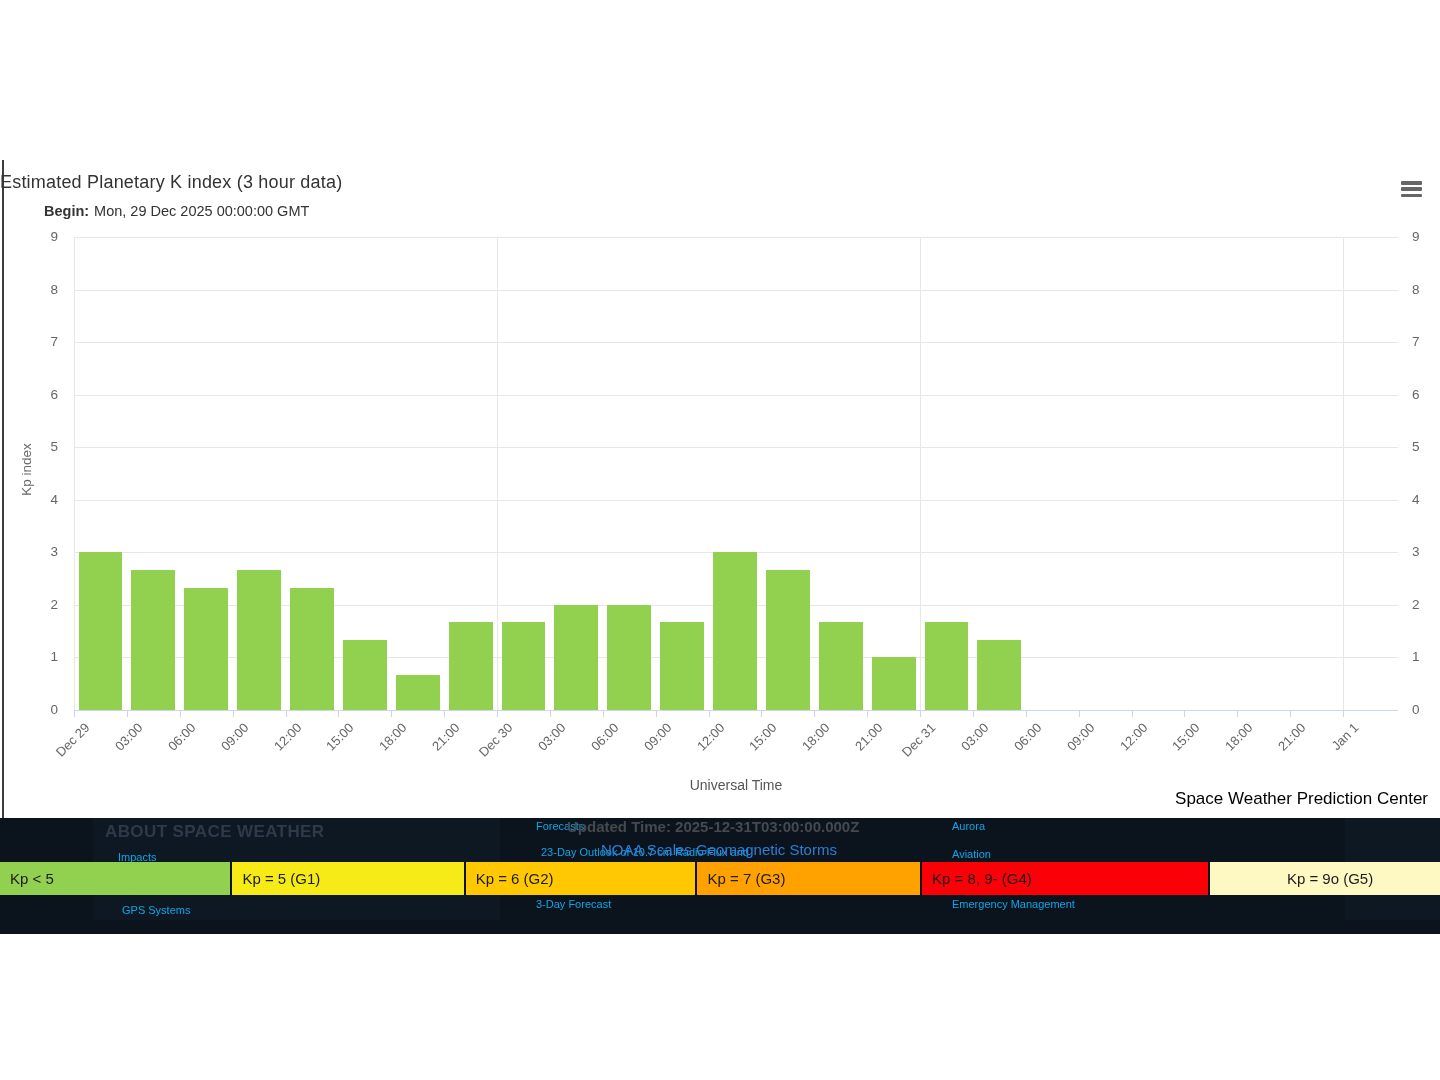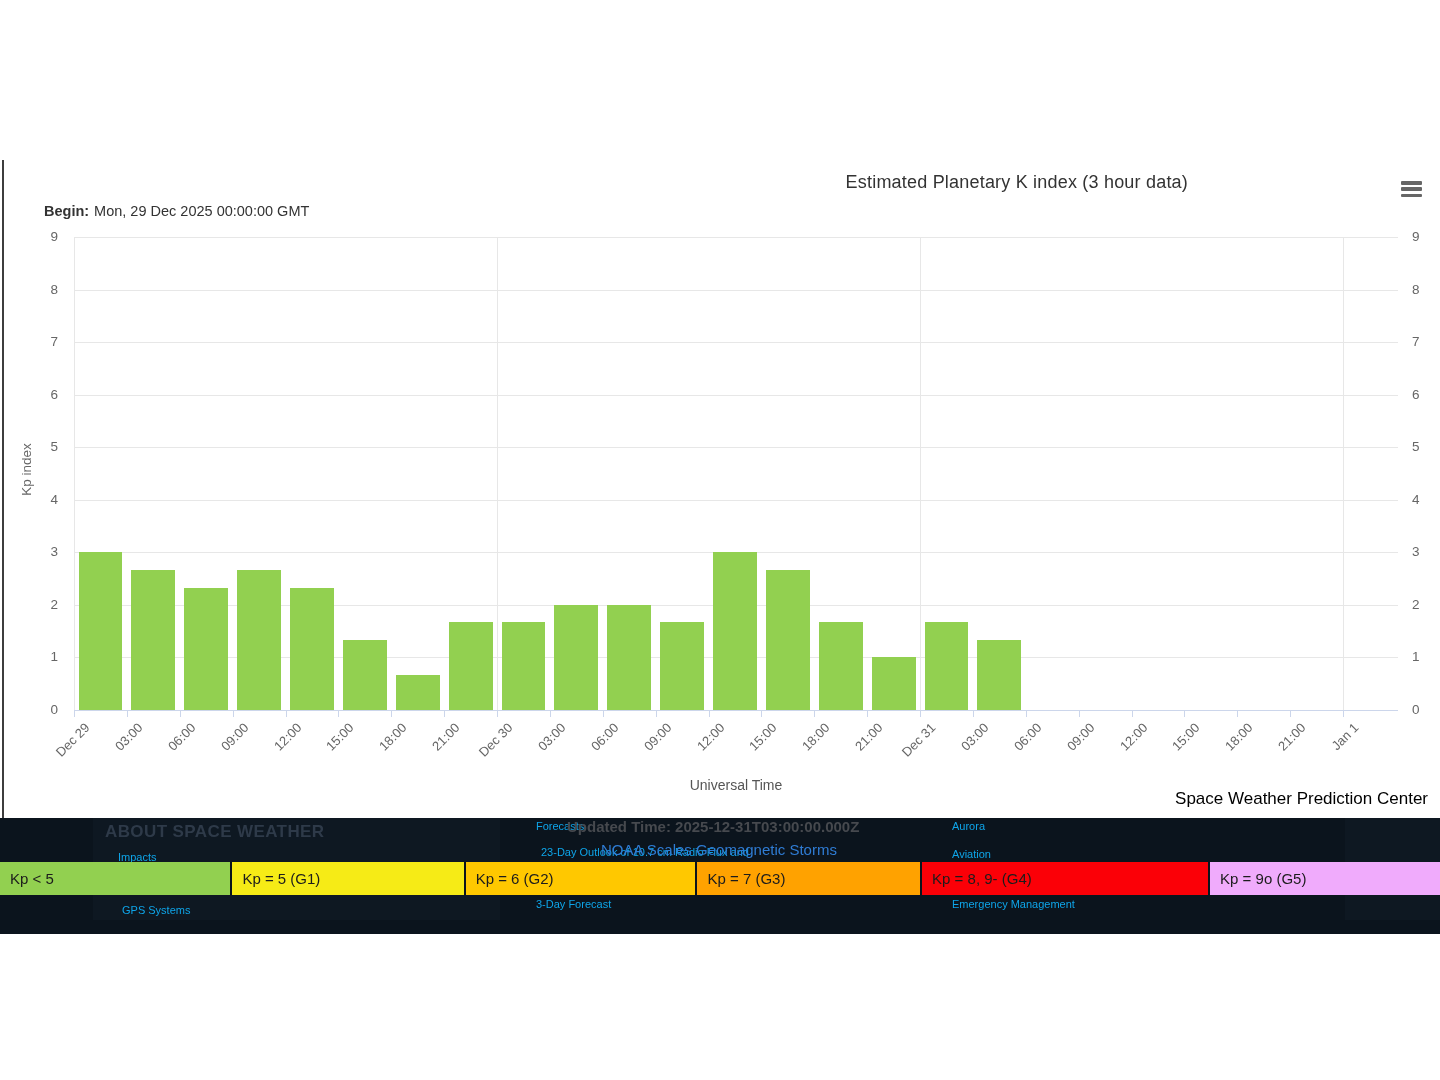--- a/index.html
+++ b/index.html
@@ -4,21 +4,21 @@
 <style>
   html,body{margin:0;padding:0;background:#fff;}
   .screen{position:relative;width:1440px;height:1080px;background:#fff;overflow:hidden;
           font-family:"Liberation Sans",sans-serif;}
 
   
   .left-line{position:absolute;left:2px;top:160px;width:2px;height:658px;background:#3d3d3d;}
 
   
   #chart-layer{position:absolute;left:0;top:0;width:1440px;height:1080px;}
-  .chart-title{position:absolute;left:8px;top:172px;width:1180px;text-align:right;
+  .chart-title{position:absolute;left:0;top:172px;width:1180px;text-align:left;
                font-size:18px;color:#333;letter-spacing:.2px;}
   .begin{position:absolute;left:44px;top:203px;font-size:14.5px;color:#333;}
   .begin b{font-weight:700;margin-right:5px;}
   .menu-btn{position:absolute;left:1401px;top:181px;width:22px;height:18px;background:none;
             border:none;cursor:pointer;padding:0;}
   .menu-btn span{display:block;width:21px;height:3.6px;background:#666;border-radius:1px;margin:0 0 2.8px 0;}
   .y-title{position:absolute;left:-14px;top:462px;width:80px;text-align:center;
            transform:rotate(-90deg);font-size:13.5px;color:#666;}
   .x-title{position:absolute;left:74px;top:777px;width:1324px;text-align:center;font-size:14px;color:#555;}
   .credits{position:absolute;right:12px;top:789px;font-size:17px;color:#000;font-weight:500;cursor:pointer;text-align:center;}
@@ -186,17 +186,17 @@
 
     <div class="updated">Updated Time: 2025-12-31T03:00:00.000Z</div>
     <a class="noaa-link">NOAA Scales Geomagnetic Storms</a>
 
     <div class="scalebar" id="scalebar">
         <div class="seg" style="width: 16%; background: rgb(146, 208, 80);">Kp &lt; 5</div>
         <div class="seg" style="width: 16.2%; background: rgb(246, 235, 22);">Kp = 5 (G1)</div>
         <div class="seg" style="width: 16.1%; background: rgb(255, 200, 0);">Kp = 6 (G2)</div>
         <div class="seg" style="width: 15.6%; background: rgb(255, 162, 0);">Kp = 7 (G3)</div>
         <div class="seg" style="width: 20%; background: rgb(251, 0, 7);">Kp = 8, 9- (G4)</div>
-        <div class="seg" style="width: 16.1%; background: #f0abfc;">Kp = 9o (G5)</div>
+        <div class="seg" style="width: 16.1%; background: #fef9c3; text-align: center;">Kp = 9o (G5)</div>
       </div>
   </div>
 
 </div>
 
 </body></html>

